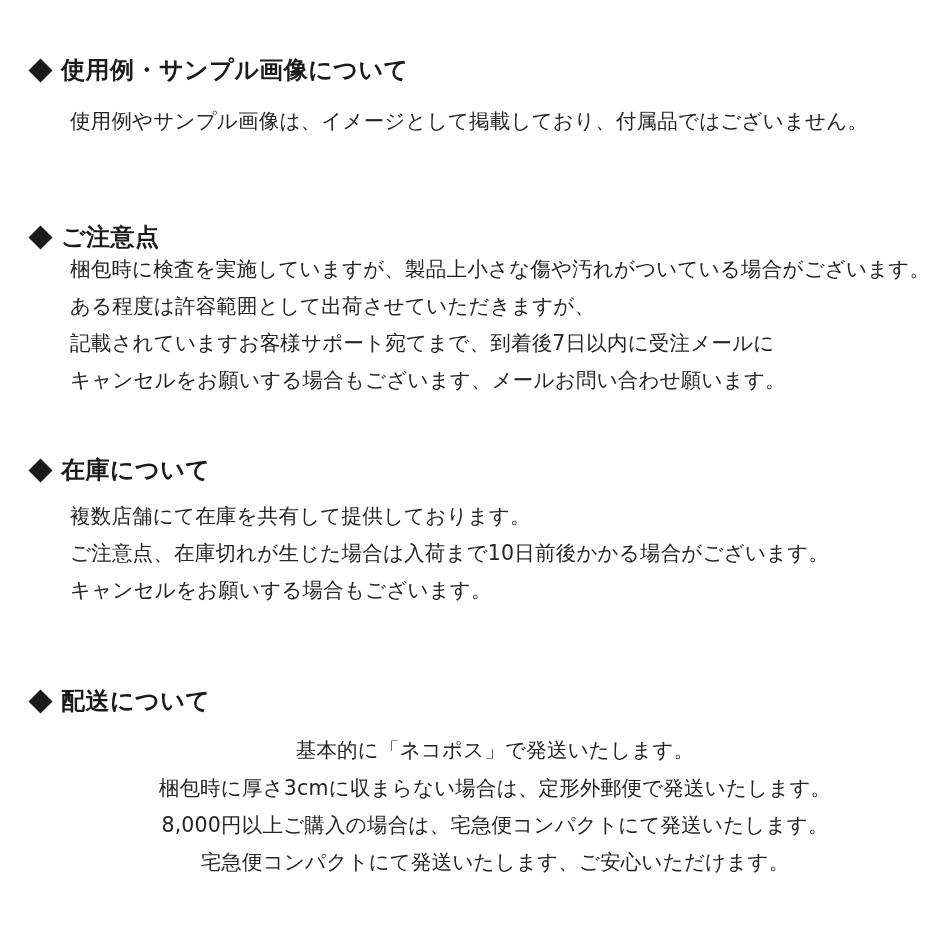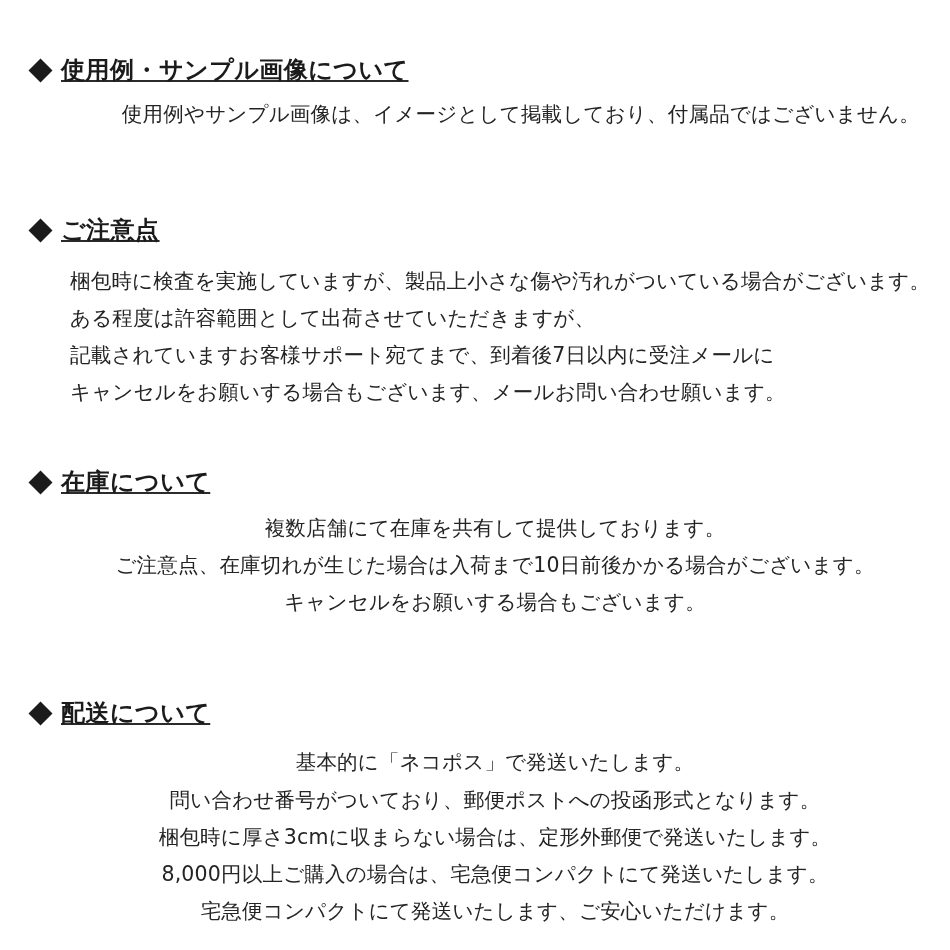--- a/index.html
+++ b/index.html
@@ -21,21 +21,20 @@
     box-sizing: border-box;
     padding: 44px 30px 20px 28px;
   }
   .section {
     margin-bottom: 0;
   }
   .section-head {
     display: flex;
     align-items: center;
     gap: 12px;
-    text-decoration: underline;
   }
   .diamond {
     display: inline-block;
     width: 17px;
     height: 17px;
     background: #1b1b1b;
     transform: rotate(45deg);
     flex: 0 0 auto;
     margin-left: 4px;
   }
@@ -57,23 +56,23 @@
     color: #242424;
     letter-spacing: 0.2px;
     white-space: pre;
   }
   
   #sec-0 { margin-top: 12px; }
   #sec-1 { margin-top: 86px; }
   #sec-2 { margin-top: 60px; }
   #sec-3 { margin-top: 80px; }
 
-  #sec-0 .body-lines { margin-top: 14px; text-align: right; }
-  #sec-1 .body-lines { margin-top: 21px; }
-  #sec-2 .body-lines { margin-top: 16px; text-align: center; }
+  #sec-0 .body-lines { margin-top: 21px; }
+  #sec-1 .body-lines { margin-top: 2px; }
+  #sec-2 .body-lines { margin-top: 16px; }
   #sec-3 .body-lines { margin-top: 20px; text-align: center; }
 </style>
 </head>
 <body>
 
 <div class="page">
 
   <div class="section" id="sec-0">
     <div class="section-head">
       <span class="diamond"></span>
@@ -109,20 +108,19 @@
     </div>
   </div>
 
   <div class="section" id="sec-3">
     <div class="section-head">
       <span class="diamond"></span>
       <span class="section-title">配送について</span>
     </div>
     <div class="body-lines">
       <p>基本的に「ネコポス」で発送いたします。</p>
-      <p>問い合わせ番号がついており、郵便ポストへの投函形式となります。</p>
       <p>梱包時に厚さ3cmに収まらない場合は、定形外郵便で発送いたします。</p>
       <p>8,000円以上ご購入の場合は、宅急便コンパクトにて発送いたします。</p>
       <p>宅急便コンパクトにて発送いたします、ご安心いただけます。</p>
     </div>
   </div>
 
 </div>
 
 </body></html>

